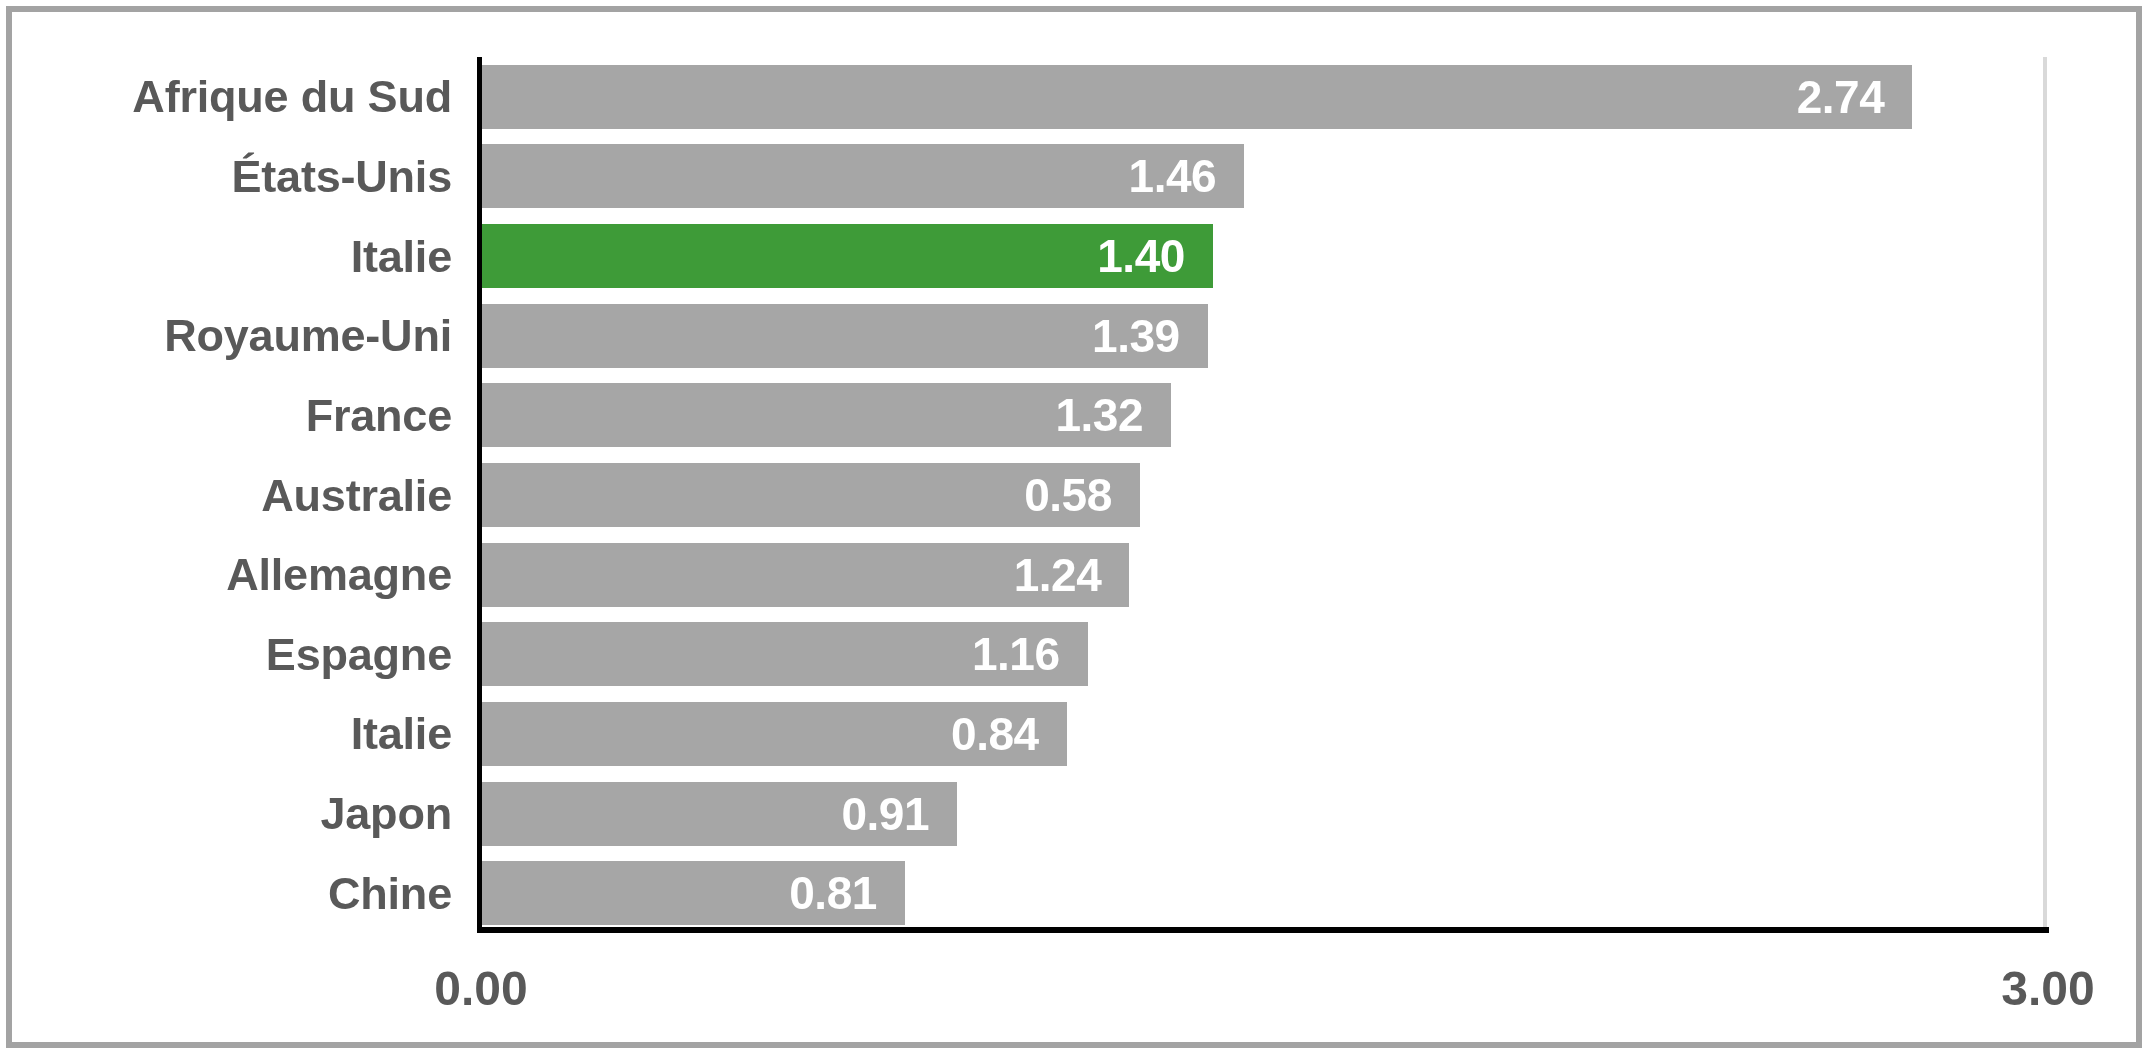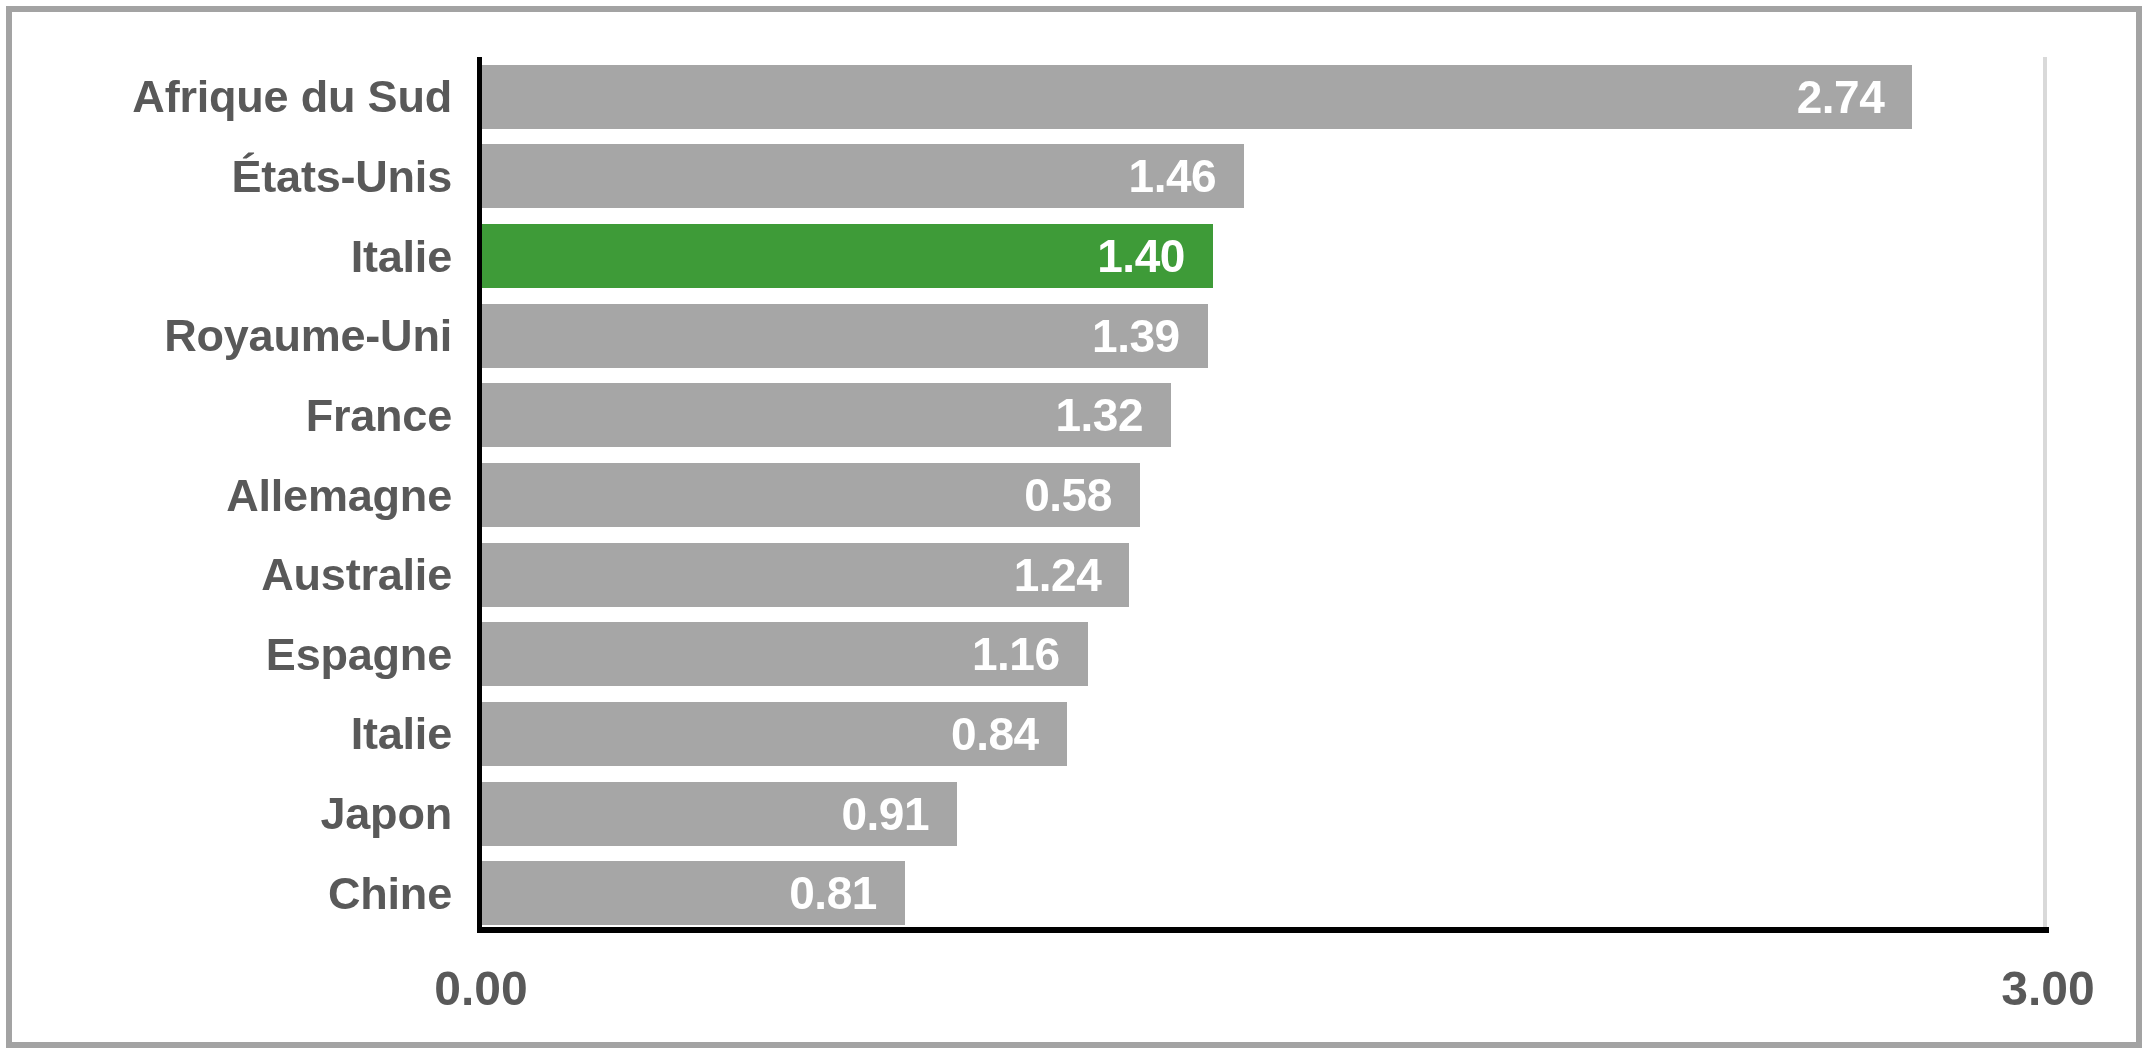--- a/index.html
+++ b/index.html
@@ -152,22 +152,22 @@
 
 <div id="chart-frame">
   <div id="plot-wrap">
 
     <div id="category-axis">
         <div class="cat-label">Afrique du Sud</div>
         <div class="cat-label">États-Unis</div>
         <div class="cat-label">Italie</div>
         <div class="cat-label">Royaume-Uni</div>
         <div class="cat-label">France</div>
+        <div class="cat-label">Australie</div>
         <div class="cat-label">Allemagne</div>
-        <div class="cat-label">Australie</div>
         <div class="cat-label">Espagne</div>
         <div class="cat-label">Italie</div>
         <div class="cat-label">Japon</div>
         <div class="cat-label">Chine</div>
       </div>
 
     <div id="y-axis-line"></div>
     <div id="right-gridline"></div>
     <div id="x-axis-line"></div>
 

